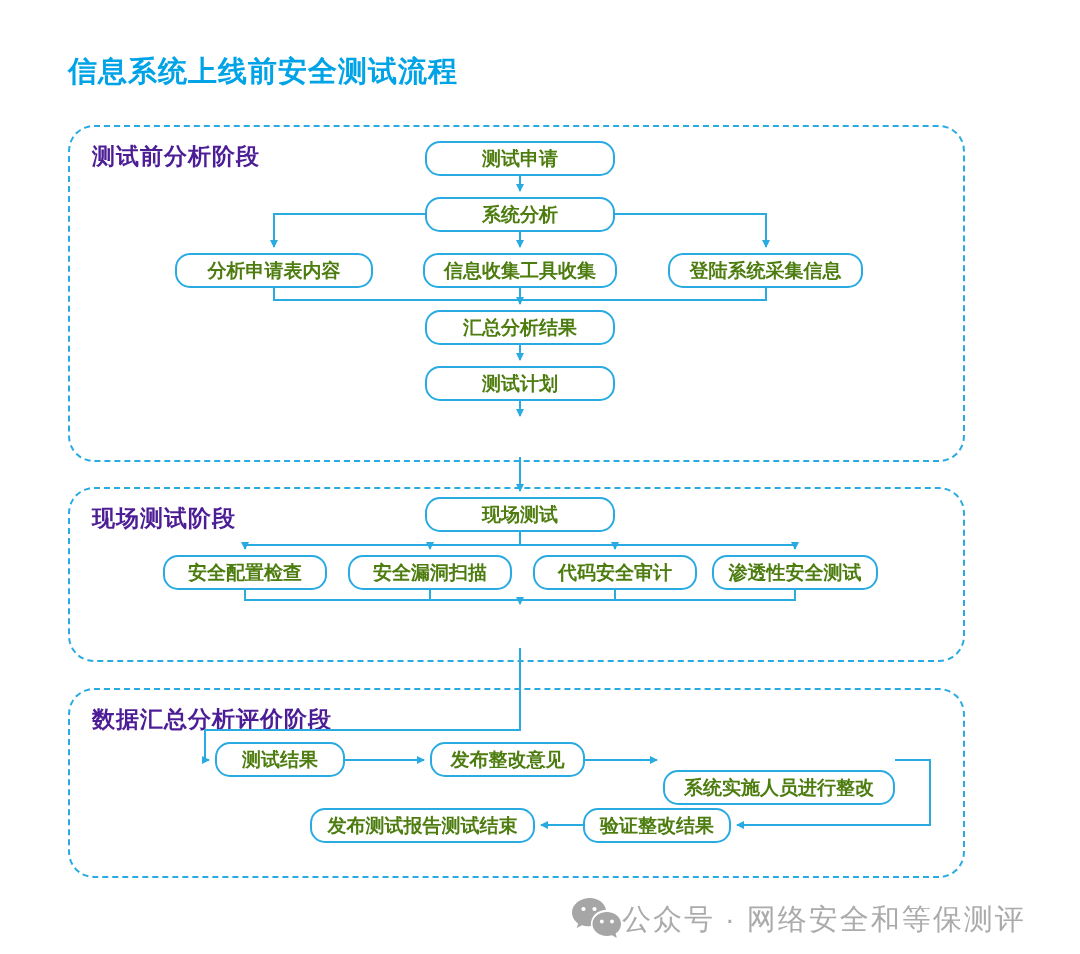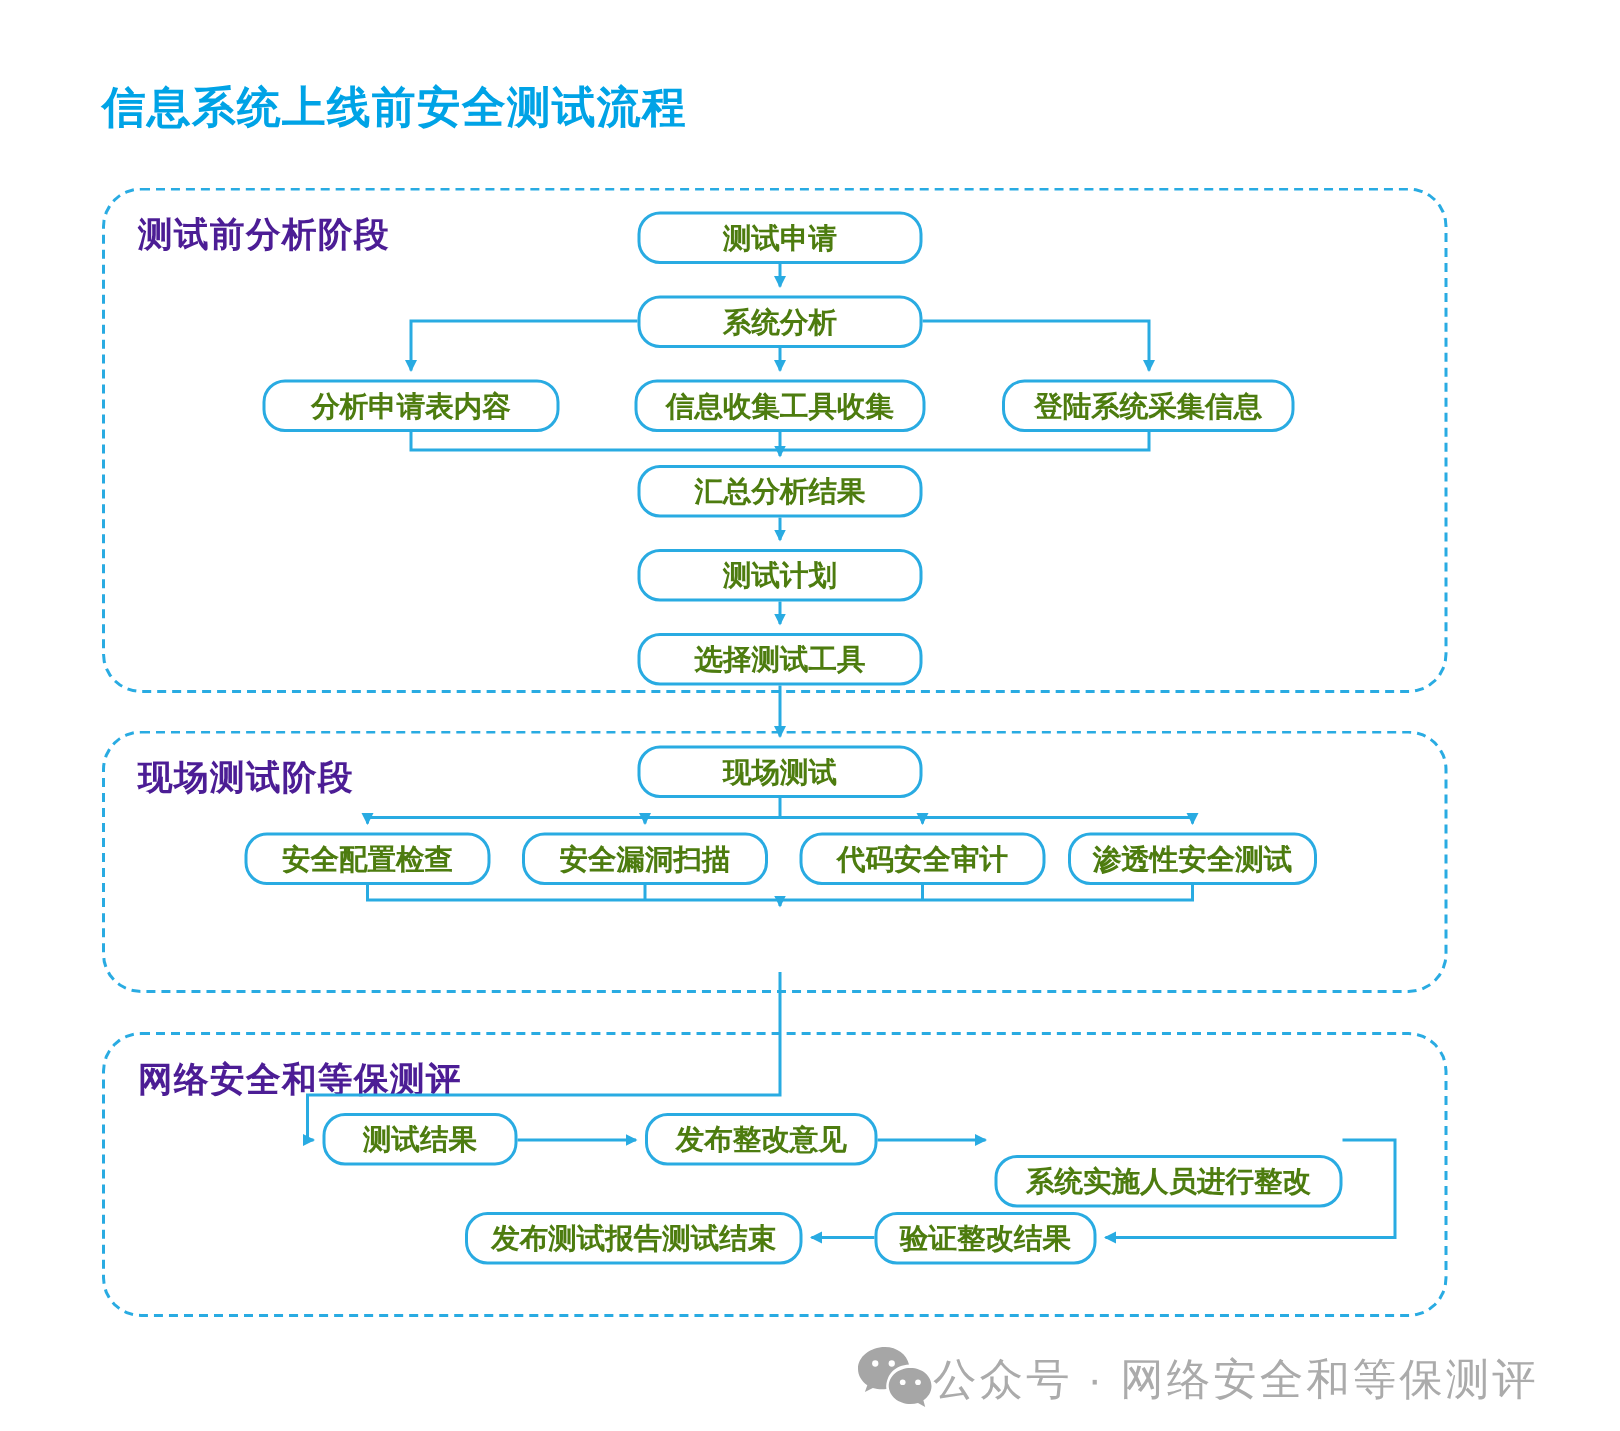--- a/index.html
+++ b/index.html
@@ -53,21 +53,21 @@
 
   <div class="page-title">信息系统上线前安全测试流程</div>
 
   <div class="section" id="section-1">
     <div class="section-label">测试前分析阶段</div>
   </div>
   <div class="section" id="section-2">
     <div class="section-label">现场测试阶段</div>
   </div>
   <div class="section" id="section-3">
-    <div class="section-label">网络安全和等保测评</div>
+    <div class="section-label">数据汇总分析评价阶段</div>
   </div>
 
   <svg class="wires" width="1080" height="954" aria-hidden="true">
     <defs>
       <marker id="arr" markerWidth="9" markerHeight="9" refX="7" refY="4" orient="auto" markerUnits="userSpaceOnUse">
         <path d="M0,0 L8,4 L0,8 Z" fill="#29ABE2"></path>
       </marker>
     </defs>
 
     <path class="edge" d="M520,176 L520,191" marker-end="url(#arr)"></path>
@@ -100,21 +100,20 @@
     <path class="edge" d="M583,825 L541,825" marker-end="url(#arr)"></path>
   </svg>
 
   <div class="node" style="left:425px; top:141px; width:190px;">测试申请</div>
   <div class="node" style="left:425px; top:197px; width:190px;">系统分析</div>
   <div class="node" style="left:175px; top:253px; width:198px;">分析申请表内容</div>
   <div class="node" style="left:423px; top:253px; width:194px;">信息收集工具收集</div>
   <div class="node" style="left:668px; top:253px; width:195px;">登陆系统采集信息</div>
   <div class="node" style="left:425px; top:366px; width:190px;">测试计划</div>
   <div class="node" style="left:425px; top:310px; width:190px;">汇总分析结果</div>
-  <div class="node" style="left:425px; top:422px; width:190px;">选择测试工具</div>
 
   <div class="node" style="left:425px; top:497px; width:190px;">现场测试</div>
   <div class="node" style="left:163px; top:555px; width:164px;">安全配置检查</div>
   <div class="node" style="left:348px; top:555px; width:164px;">安全漏洞扫描</div>
   <div class="node" style="left:533px; top:555px; width:164px;">代码安全审计</div>
   <div class="node" style="left:712px; top:555px; width:166px;">渗透性安全测试</div>
 
   <div class="node" style="left:215px; top:742px; width:130px;">测试结果</div>
   <div class="node" style="left:430px; top:742px; width:155px;">发布整改意见</div>
   <div class="node" style="left:663px; top:770px; width:232px;">系统实施人员进行整改</div>

